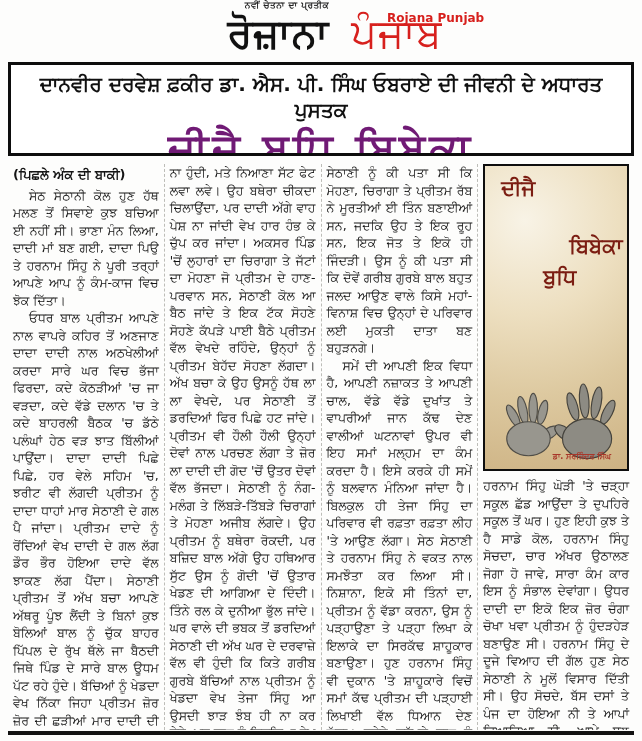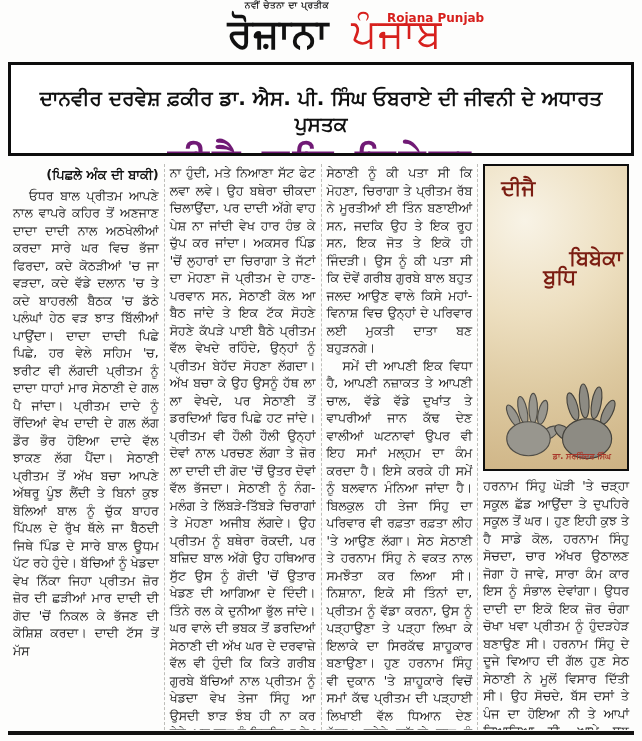--- a/index.html
+++ b/index.html
@@ -15,43 +15,43 @@
   .tagline { font-size:9px; font-weight:bold; color:#222; letter-spacing:.5px; }
   .logo-black { font-size:40px; line-height:44px; font-weight:bold; color:#111;
                 letter-spacing:1px;text-align:center; }
   .logo-red { font-size:40px; line-height:44px; font-weight:normal; color:#d7201d;
               letter-spacing:1px; }
   .eng-name { position:absolute; top:11px; left:387px; font-size:12px;
               font-weight:bold; color:#d7201d; }
 
   
   .headline-box { margin:2px 8px 0 8px; border:3px solid #0d0d0d; background:#fff;
-                  text-align:center; padding:20px 4px 4px 4px; height:94px; overflow:hidden; }
+                  text-align:center; padding:6px 4px 4px 4px; height:94px; overflow:hidden; }
   .kicker { font-size:20px; font-weight:bold; color:#101010; line-height:26px; }
   .big-title { font-size:42px; font-weight:bold; color:#701a75; line-height:52px;
                letter-spacing:4px; }
 
   
   .body-cols { display:flex; margin:8px 8px 0 8px; height:566px; overflow:hidden; }
   .col { flex:1 1 0; font-size:12.5px; line-height:17.5px; text-align:justify;
          overflow:hidden; padding:0 5px; }
   .col:not(:last-child) { border-right:1px dashed #bdbdb8; }
   .col p { text-align:justify; }
   .col p.indent { text-indent:16px; }
-  .continuation-note { font-weight:bold; text-align:right; margin:2px 0 3px 0;
+  .continuation-note { font-weight:bold; text-align:left; margin:2px 0 3px 0;
                        font-size:13px; }
 
   
   .book-cover { width:100%; height:307px; border:2px solid #0e0e0e; position:relative;
                 margin-bottom:6px; overflow:hidden;
                 background:radial-gradient(circle at 28% 18%, #f8f3e6 0%, #eddfc0 35%, #ddc9a0 65%, #cdb283 100%); }
   .cover-word { position:absolute; font-weight:bold; color:#7b1d12; }
   .cover-w1 { top:14px;  left:16px;  font-size:21px; }
   .cover-w2 { top:60px;  left:58px;  font-size:21px;margin-top:43px; }
-  .cover-w3 { top:84px;  left:84px;  font-size:21px; }
+  .cover-w3 { top:72px;  left:84px;  font-size:21px; }
   .cover-author { position:absolute; right:16px; bottom:4px; font-size:8px;
                   font-weight:bold; color:#a8372a; }
   .hands-svg { position:absolute; left:0; bottom:0; width:100%; height:128px; }
 
   
   .bottom-rule { position:absolute; left:8px; right:8px; bottom:6px; height:4px;
                  background:#121212; }
 </style>
 </head>
 <body>
@@ -71,20 +71,21 @@
 
   <div class="headline-box">
     <div class="kicker">ਦਾਨਵੀਰ ਦਰਵੇਸ਼ ਫ਼ਕੀਰ ਡਾ. ਐਸ. ਪੀ. ਸਿੰਘ ਓਬਰਾਏ ਦੀ ਜੀਵਨੀ ਦੇ ਅਧਾਰਤ ਪੁਸਤਕ</div>
     <div class="big-title">ਦੀਜੈ ਬੁਧਿ ਬਿਬੇਕਾ</div>
   </div>
 
   <div class="body-cols">
 
     <div class="col">
       <div class="continuation-note">(ਪਿਛਲੇ ਅੰਕ ਦੀ ਬਾਕੀ)</div>
+      <p class="indent">ਸੇਠ ਸੇਠਾਨੀ ਕੋਲ ਹੁਣ ਹੱਥ ਮਲਣ ਤੋਂ ਸਿਵਾਏ ਕੁਝ ਬਚਿਆ ਈ ਨਹੀਂ ਸੀ। ਭਾਣਾ ਮੰਨ ਲਿਆ, ਦਾਦੀ ਮਾਂ ਬਣ ਗਈ, ਦਾਦਾ ਪਿਉ ਤੇ ਹਰਨਾਮ ਸਿੰਹੁ ਨੇ ਪੂਰੀ ਤਰ੍ਹਾਂ ਆਪਣੇ ਆਪ ਨੂੰ ਕੰਮ-ਕਾਜ ਵਿਚ ਝੋਕ ਦਿੱਤਾ।</p>
       <p class="indent">ਓਧਰ ਬਾਲ ਪ੍ਰੀਤਮ ਆਪਣੇ ਨਾਲ ਵਾਪਰੇ ਕਹਿਰ ਤੋਂ ਅਣਜਾਣ ਦਾਦਾ ਦਾਦੀ ਨਾਲ ਅਠਖੇਲੀਆਂ ਕਰਦਾ ਸਾਰੇ ਘਰ ਵਿਚ ਭੱਜਾ ਫਿਰਦਾ, ਕਦੇ ਕੋਠੜੀਆਂ 'ਚ ਜਾ ਵੜਦਾ, ਕਦੇ ਵੱਡੇ ਦਲਾਨ 'ਚ ਤੇ ਕਦੇ ਬਾਹਰਲੀ ਬੈਠਕ 'ਚ ਡੱਠੇ ਪਲੰਘਾਂ ਹੇਠ ਵੜ ਝਾਤ ਬਿੱਲੀਆਂ ਪਾਉਂਦਾ। ਦਾਦਾ ਦਾਦੀ ਪਿਛੇ ਪਿਛੇ, ਹਰ ਵੇਲੇ ਸਹਿਮ 'ਚ, ਝਰੀਟ ਵੀ ਲੱਗਦੀ ਪ੍ਰੀਤਮ ਨੂੰ ਦਾਦਾ ਧਾਹਾਂ ਮਾਰ ਸੇਠਾਣੀ ਦੇ ਗਲ ਪੈ ਜਾਂਦਾ। ਪ੍ਰੀਤਮ ਦਾਦੇ ਨੂੰ ਰੋਂਦਿਆਂ ਵੇਖ ਦਾਦੀ ਦੇ ਗਲ ਲੱਗ ਡੌਰ ਭੌਰ ਹੋਇਆ ਦਾਦੇ ਵੱਲ ਝਾਕਣ ਲੱਗ ਪੈਂਦਾ। ਸੇਠਾਣੀ ਪ੍ਰੀਤਮ ਤੋਂ ਅੱਖ ਬਚਾ ਆਪਣੇ ਅੱਥਰੂ ਪੂੰਝ ਲੈਂਦੀ ਤੇ ਬਿਨਾਂ ਕੁਝ ਬੋਲਿਆਂ ਬਾਲ ਨੂੰ ਚੁੱਕ ਬਾਹਰ ਪਿੱਪਲ ਦੇ ਰੁੱਖ ਥੱਲੇ ਜਾ ਬੈਠਦੀ ਜਿਥੇ ਪਿੰਡ ਦੇ ਸਾਰੇ ਬਾਲ ਊਧਮ ਪੱਟ ਰਹੇ ਹੁੰਦੇ। ਬੱਚਿਆਂ ਨੂੰ ਖੇਡਦਾ ਵੇਖ ਨਿੱਕਾ ਜਿਹਾ ਪ੍ਰੀਤਮ ਜ਼ੋਰ ਜ਼ੋਰ ਦੀ ਛੜੀਆਂ ਮਾਰ ਦਾਦੀ ਦੀ ਗੋਦ 'ਚੋਂ ਨਿਕਲ ਕੇ ਭੱਜਣ ਦੀ ਕੋਸ਼ਿਸ਼ ਕਰਦਾ। ਦਾਦੀ ਟੱਸ ਤੋਂ ਮੱਸ</p>
     </div>
 
     <div class="col">
       <p>ਨਾ ਹੁੰਦੀ, ਮਤੇ ਨਿਆਣਾ ਸੱਟ ਫੇਟ ਲਵਾ ਲਵੇ। ਉਹ ਬਥੇਰਾ ਚੀਕਦਾ ਚਿਲਾਉਂਦਾ, ਪਰ ਦਾਦੀ ਅੱਗੇ ਵਾਹ ਪੇਸ਼ ਨਾ ਜਾਂਦੀ ਵੇਖ ਹਾਰ ਹੰਭ ਕੇ ਚੁੱਪ ਕਰ ਜਾਂਦਾ। ਅਕਸਰ ਪਿੰਡ 'ਚੋਂ ਲੁਹਾਰਾਂ ਦਾ ਚਿਰਾਗਾ ਤੇ ਜੱਟਾਂ ਦਾ ਮੋਹਣਾ ਜੋ ਪ੍ਰੀਤਮ ਦੇ ਹਾਣ-ਪਰਵਾਨ ਸਨ, ਸੇਠਾਣੀ ਕੋਲ ਆ ਬੈਠ ਜਾਂਦੇ ਤੇ ਇਕ ਟੱਕ ਸੋਹਣੇ ਸੋਹਣੇ ਕੱਪੜੇ ਪਾਈ ਬੈਠੇ ਪ੍ਰੀਤਮ ਵੱਲ ਵੇਖਦੇ ਰਹਿੰਦੇ, ਉਨ੍ਹਾਂ ਨੂੰ ਪ੍ਰੀਤਮ ਬੇਹੱਦ ਸੋਹਣਾ ਲੱਗਦਾ। ਅੱਖ ਬਚਾ ਕੇ ਉਹ ਉਸਨੂੰ ਹੱਥ ਲਾ ਲਾ ਵੇਖਦੇ, ਪਰ ਸੇਠਾਣੀ ਤੋਂ ਡਰਦਿਆਂ ਫਿਰ ਪਿਛੇ ਹਟ ਜਾਂਦੇ। ਪ੍ਰੀਤਮ ਵੀ ਹੌਲੀ ਹੌਲੀ ਉਨ੍ਹਾਂ ਦੋਵਾਂ ਨਾਲ ਪਰਚਣ ਲੱਗਾ ਤੇ ਜ਼ੋਰ ਲਾ ਦਾਦੀ ਦੀ ਗੋਦ 'ਚੋਂ ਉਤਰ ਦੋਵਾਂ ਵੱਲ ਭੱਜਦਾ। ਸੇਠਾਣੀ ਨੂੰ ਨੰਗ-ਮਲੰਗ ਤੇ ਲਿੱਬੜੇ-ਤਿੱਬੜੇ ਚਿਰਾਗਾਂ ਤੇ ਮੋਹਣਾ ਅਜੀਬ ਲੱਗਦੇ। ਉਹ ਪ੍ਰੀਤਮ ਨੂੰ ਬਥੇਰਾ ਰੋਕਦੀ, ਪਰ ਬਜ਼ਿਦ ਬਾਲ ਅੱਗੇ ਉਹ ਹਥਿਆਰ ਸੁੱਟ ਉਸ ਨੂੰ ਗੋਦੀ 'ਚੋਂ ਉਤਾਰ ਖੇਡਣ ਦੀ ਆਗਿਆ ਦੇ ਦਿੰਦੀ। ਤਿੰਨੇ ਰਲ ਕੇ ਦੁਨੀਆ ਭੁੱਲ ਜਾਂਦੇ। ਘਰ ਵਾਲੇ ਦੀ ਭਬਕ ਤੋਂ ਡਰਦਿਆਂ ਸੇਠਾਣੀ ਦੀ ਅੱਖ ਘਰ ਦੇ ਦਰਵਾਜ਼ੇ ਵੱਲ ਵੀ ਹੁੰਦੀ ਕਿ ਕਿਤੇ ਗਰੀਬ ਗੁਰਬੇ ਬੱਚਿਆਂ ਨਾਲ ਪ੍ਰੀਤਮ ਨੂੰ ਖੇਡਦਾ ਵੇਖ ਤੇਜਾ ਸਿੰਹੁ ਆ ਉਸਦੀ ਝਾੜ ਝੰਬ ਹੀ ਨਾ ਕਰ ਦੇਵੇ, ਪਰ ਬਾਲ ਨੂੰ ਵਿਰਚਿਆ ਵੇਖ ਉਹ ਮਨ ਹੀ ਮਨ ਸੇਠ ਦੀ ਝਿੜਕ ਝੰਬ ਵੀ ਸਹਿਣ ਲਈ ਤਿਆਰ ਹੋ ਜਾਂਦੀ।</p>
     </div>
 
     <div class="col">
       <p>ਸੇਠਾਣੀ ਨੂੰ ਕੀ ਪਤਾ ਸੀ ਕਿ ਮੋਹਣਾ, ਚਿਰਾਗਾ ਤੇ ਪ੍ਰੀਤਮ ਰੱਬ ਨੇ ਮੂਰਤੀਆਂ ਈ ਤਿੰਨ ਬਣਾਈਆਂ ਸਨ, ਜਦਕਿ ਉਹ ਤੇ ਇਕ ਰੂਹ ਸਨ, ਇਕ ਜੋਤ ਤੇ ਇਕੋ ਹੀ ਜਿੰਦੜੀ। ਉਸ ਨੂੰ ਕੀ ਪਤਾ ਸੀ ਕਿ ਦੋਵੇਂ ਗਰੀਬ ਗੁਰਬੇ ਬਾਲ ਬਹੁਤ ਜਲਦ ਆਉਣ ਵਾਲੇ ਕਿਸੇ ਮਹਾਂ-ਵਿਨਾਸ਼ ਵਿਚ ਉਨ੍ਹਾਂ ਦੇ ਪਰਿਵਾਰ ਲਈ ਮੁਕਤੀ ਦਾਤਾ ਬਣ ਬਹੁੜਨਗੇ।</p>
       <p class="indent">ਸਮੇਂ ਦੀ ਆਪਣੀ ਇਕ ਵਿਧਾ ਹੈ, ਆਪਣੀ ਨਜ਼ਾਕਤ ਤੇ ਆਪਣੀ ਚਾਲ, ਵੱਡੇ ਵੱਡੇ ਦੁਖਾਂਤ ਤੇ ਵਾਪਰੀਆਂ ਜਾਨ ਕੱਢ ਦੇਣ ਵਾਲੀਆਂ ਘਟਨਾਵਾਂ ਉਪਰ ਵੀ ਇਹ ਸਮਾਂ ਮਲ੍ਹਮ ਦਾ ਕੰਮ ਕਰਦਾ ਹੈ। ਇਸੇ ਕਰਕੇ ਹੀ ਸਮੇਂ ਨੂੰ ਬਲਵਾਨ ਮੰਨਿਆ ਜਾਂਦਾ ਹੈ। ਬਿਲਕੁਲ ਹੀ ਤੇਜਾ ਸਿੰਹੁ ਦਾ ਪਰਿਵਾਰ ਵੀ ਰਫ਼ਤਾ ਰਫ਼ਤਾ ਲੀਹ 'ਤੇ ਆਉਣ ਲੱਗਾ। ਸੇਠ ਸੇਠਾਣੀ ਤੇ ਹਰਨਾਮ ਸਿੰਹੁ ਨੇ ਵਕਤ ਨਾਲ ਸਮਝੌਤਾ ਕਰ ਲਿਆ ਸੀ। ਨਿਸ਼ਾਨਾ, ਇਕੋ ਸੀ ਤਿੰਨਾਂ ਦਾ, ਪ੍ਰੀਤਮ ਨੂੰ ਵੱਡਾ ਕਰਨਾ, ਉਸ ਨੂੰ ਪੜ੍ਹਾਉਣਾ ਤੇ ਪੜ੍ਹਾ ਲਿਖਾ ਕੇ ਇਲਾਕੇ ਦਾ ਸਿਰਕੱਢ ਸ਼ਾਹੂਕਾਰ ਬਣਾਉਣਾ। ਹੁਣ ਹਰਨਾਮ ਸਿੰਹੁ ਵੀ ਦੁਕਾਨ 'ਤੇ ਸ਼ਾਹੂਕਾਰੇ ਵਿਚੋਂ ਸਮਾਂ ਕੱਢ ਪ੍ਰੀਤਮ ਦੀ ਪੜ੍ਹਾਈ ਲਿਖਾਈ ਵੱਲ ਧਿਆਨ ਦੇਣ ਲੱਗਾ। ਸਵੇਰੇ ਸਵੱਖਤੇ ਬਾਲ ਨੂੰ ਉਠਾਉਂਦਾ, ਸੇਠਾਣੀ ਦੇਸੀ ਘਿਓ 'ਚ ਗੁੰਨ ਗੁੰਨ ਰੋਟੀ ਤਿਆਰ ਕਰ ਕੋਲ ਬਿਠਾ ਕੇ ਖਵਾਉਂਦੀ ਤੇ</p>

